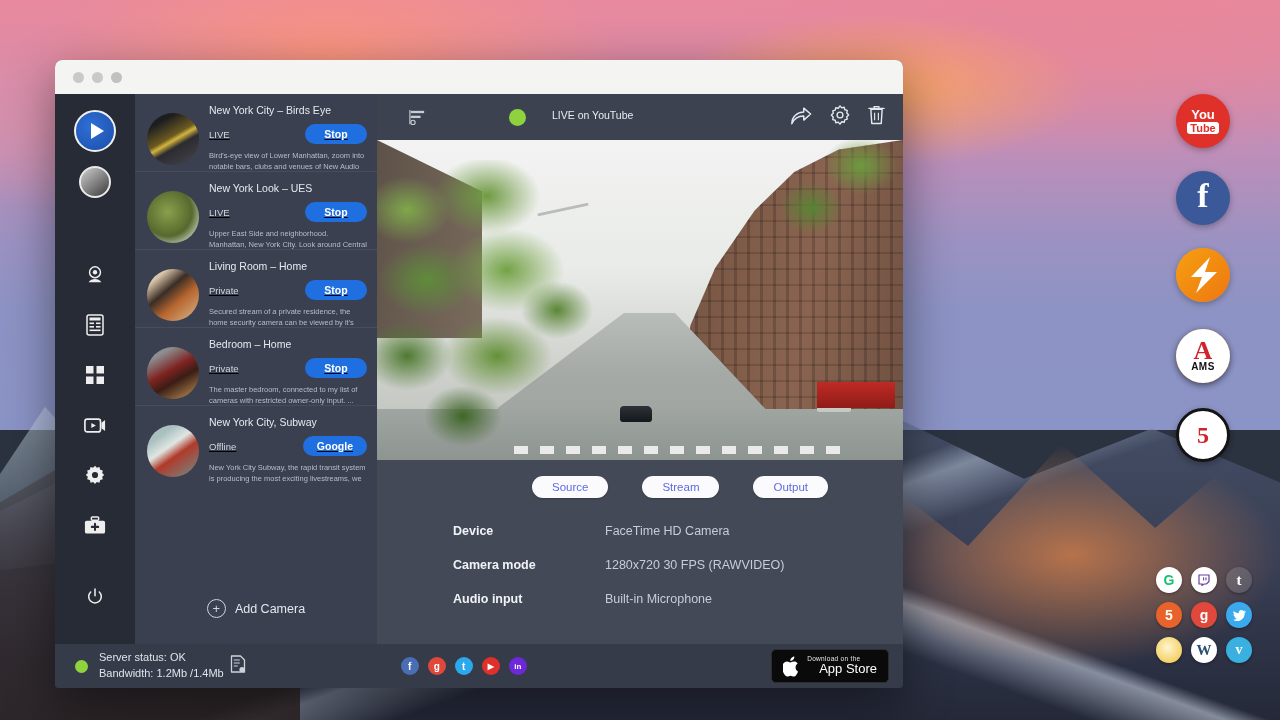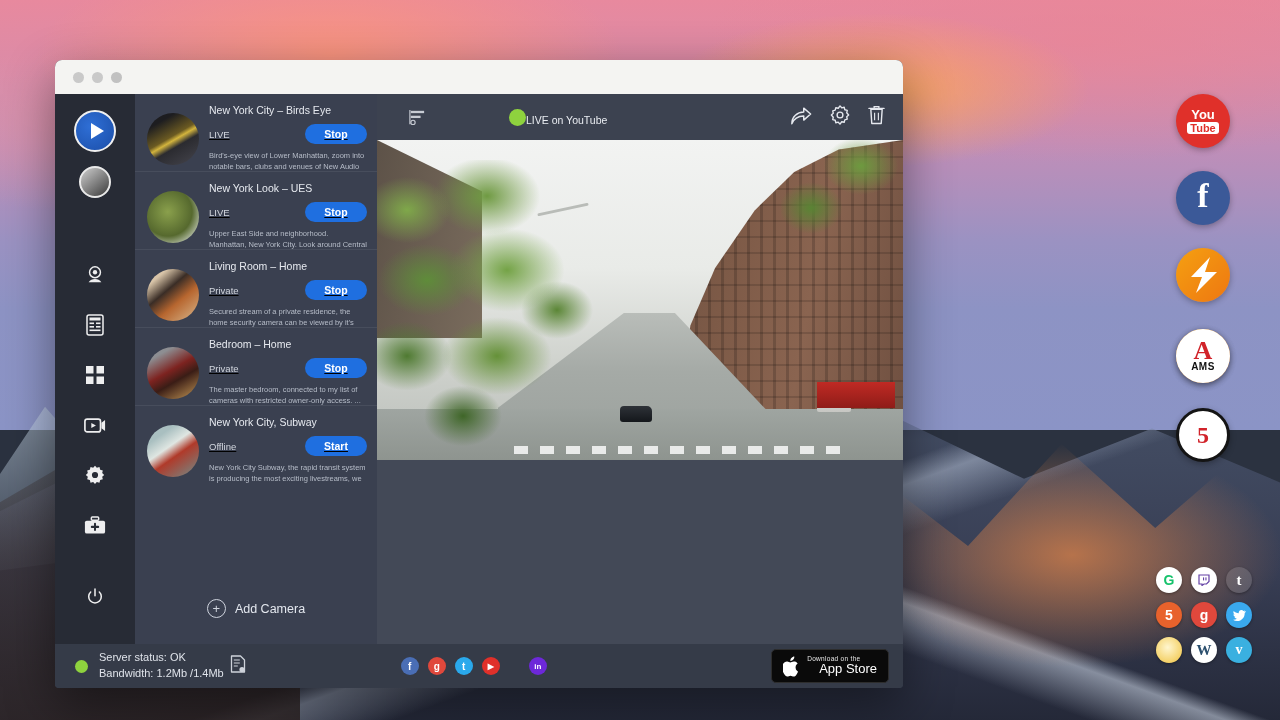--- a/index.html
+++ b/index.html
@@ -168,21 +168,21 @@
   }
   .add-label { font-size: 12.5px; color: #e3e7ee; }
 
   
   .main { flex: 1; display: flex; flex-direction: column; min-width: 0; background: #434957; }
   .topbar {
     height: 46px; flex: 0 0 46px; background: #3c4250;
     display: flex; align-items: center; padding: 0 18px 0 0;
   }
   .tb-left { width: 80px; display:flex; align-items:center; justify-content:center; }
-  .tb-live { display: flex; align-items: flex-end; gap: 0; flex: 1; justify-content: flex-start; padding-left: 52px;}
+  .tb-live { display: flex; align-items: flex-start; gap: 26px; flex: 1; justify-content: flex-start; padding-left: 52px;}
   .live-dot { width: 17px; height: 17px; border-radius: 50%; background: #8ed23e; }
   .live-text { font-size: 10.5px; color: #e9ecf1; }
   .tb-actions { display: flex; align-items: center; gap: 18px; }
   .tb-ico { cursor: pointer; display:block; }
 
   .video {
     height: 320px; flex: 0 0 320px; position: relative; overflow: hidden;
     background: #8c9aa3;
   }
   .v-sky { position:absolute; inset:0; background: linear-gradient(180deg,#f2f3f2 0%, #e9ebe8 40%, #cfd2cd 70%, #b9bdb8 100%); }
@@ -473,31 +473,31 @@
         </div>
 
         <div class="cam-item">
           <div class="cam-thumb th4"></div>
           <div class="cam-meta">
             <div class="cam-title">Bedroom – Home</div>
             <div class="cam-row">
               <div class="cam-status">Private</div>
               <button class="cam-btn">Stop</button>
             </div>
-            <div class="cam-desc">The master bedroom, connected to my list of cameras with restricted owner-only access. ...</div>
+            <div class="cam-desc">The master bedroom, connected to my list of cameras with restricted owner-only input. ...</div>
           </div>
         </div>
 
         <div class="cam-item" style="border-bottom:none;">
           <div class="cam-thumb th5"></div>
           <div class="cam-meta">
             <div class="cam-title">New York City, Subway</div>
             <div class="cam-row">
               <div class="cam-status">Offline</div>
-              <button class="cam-btn">Start</button>
+              <button class="cam-btn">Google</button>
             </div>
             <div class="cam-desc">New York City Subway, the rapid transit system is producing the most exciting livestreams, we ...</div>
           </div>
         </div>
 
       </div>
 
       <div class="add-camera">
         <div class="add-circle">+</div>
         <div class="add-label">Add Camera</div>
@@ -550,21 +550,40 @@
         <div class="v-road2"></div>
         <div class="v-cross"></div>
         <div class="v-lamp"></div>
         <div class="v-trees"></div>
         <div class="v-trees2"></div>
         <div class="v-truck"></div>
         <div class="v-awning"></div>
         <div class="v-car"></div>
       </div>
 
-
+      <div class="tabs">
+        <div class="tab">Source</div>
+        <div class="tab">Stream</div>
+        <div class="tab">Output</div>
+      </div>
+
+      <div class="infoblock">
+        <div class="inforow">
+          <div class="info-label">Device</div>
+          <div class="info-value">FaceTime HD Camera</div>
+        </div>
+        <div class="inforow">
+          <div class="info-label">Camera mode</div>
+          <div class="info-value">1280x720 30 FPS (RAWVIDEO)</div>
+        </div>
+        <div class="inforow">
+          <div class="info-label">Audio input</div>
+          <div class="info-value">Built-in Microphone</div>
+        </div>
+      </div>
 
     </div>
   </div>
 
   <div class="statusbar">
     <div class="sb-dot"></div>
     <div>
       <div class="sb-text">Server status: OK</div>
       <div class="sb-text">Bandwidth: 1.2Mb /1.4Mb</div>
     </div>
@@ -582,21 +601,21 @@
         </div>
       <div class="sb-social" style="background:#e0483c;">
         <span>g</span>
         </div>
       <div class="sb-social" style="background:#2aa9ec;">
         <span>t</span>
         </div>
       <div class="sb-social" style="background:#e0302a; font-size:8px;">
         <span>▶</span>
         </div>
-      <div class="sb-social" style="background:#6d28d9; font-size:8px;margin-left:20px;">
+      <div class="sb-social" style="background:#6d28d9; font-size:8px;">
         <span>in</span>
         </div>
     </div>
 
     <div class="sb-spacer"></div>
 
     <div class="store-badge">
       <svg width="17" height="21" viewBox="0 0 17 21">
         <path d="M12.6 11c0-2.4 2-3.6 2.1-3.6-1.1-1.7-2.9-1.9-3.6-1.9-1.5-.2-3 .9-3.8.9-.8 0-2-.9-3.3-.8-1.7 0-3.2 1-4.1 2.5-1.7 3-.4 7.5 1.3 10 .8 1.2 1.8 2.5 3.1 2.5 1.2 0 1.7-.8 3.2-.8s1.9.8 3.2.8c1.3 0 2.2-1.2 3-2.4.9-1.4 1.3-2.7 1.3-2.8-.1 0-2.4-.9-2.4-3.6z" fill="#fff"></path>
         <path d="M10.3 3.6c.7-.8 1.1-2 1-3.2-1 0-2.2.7-2.9 1.5-.6.7-1.2 1.9-1 3.1 1.1.1 2.2-.6 2.9-1.4z" fill="#fff"></path>

